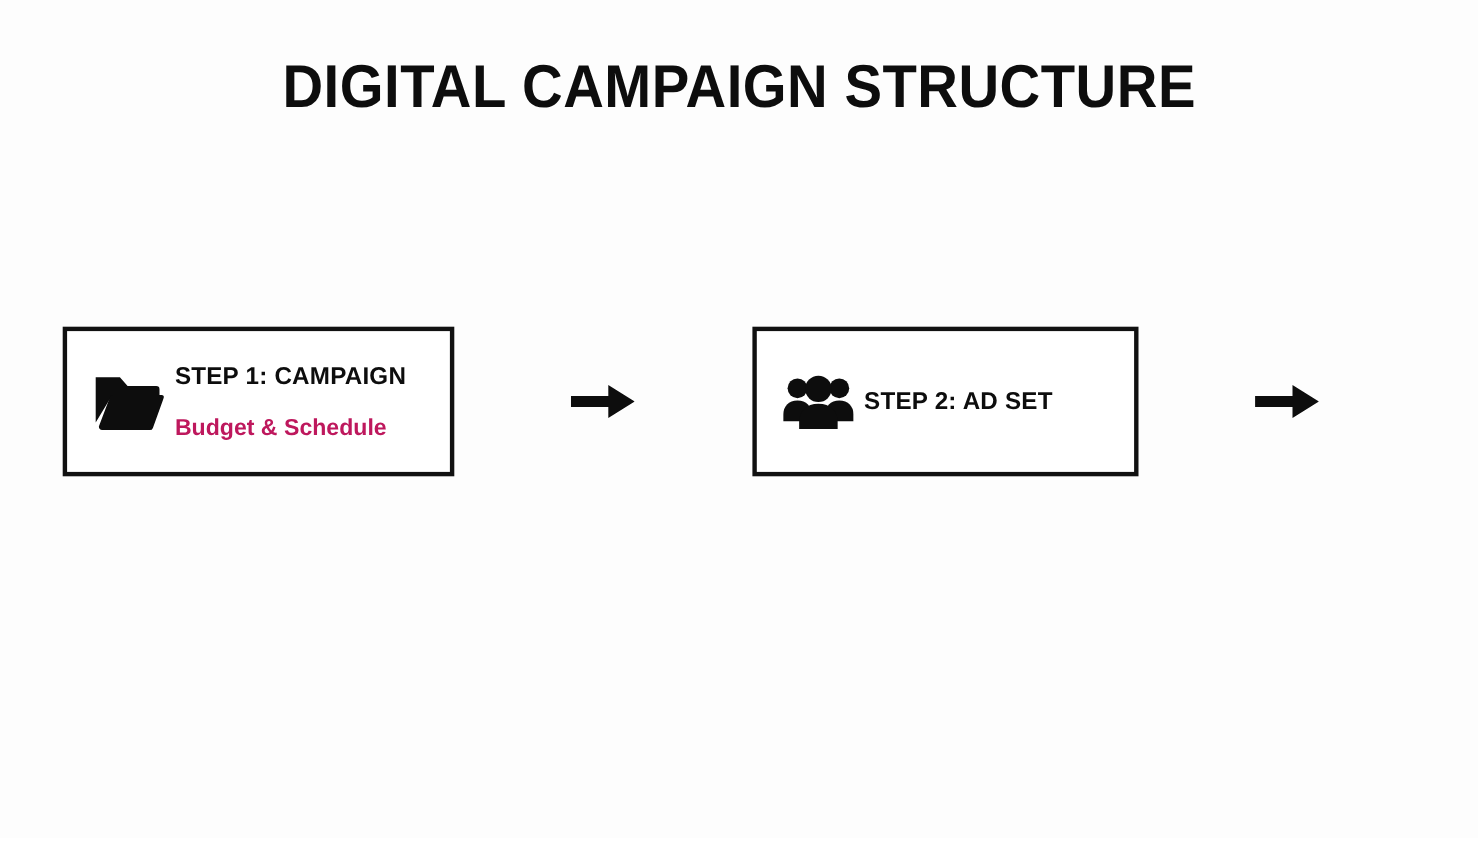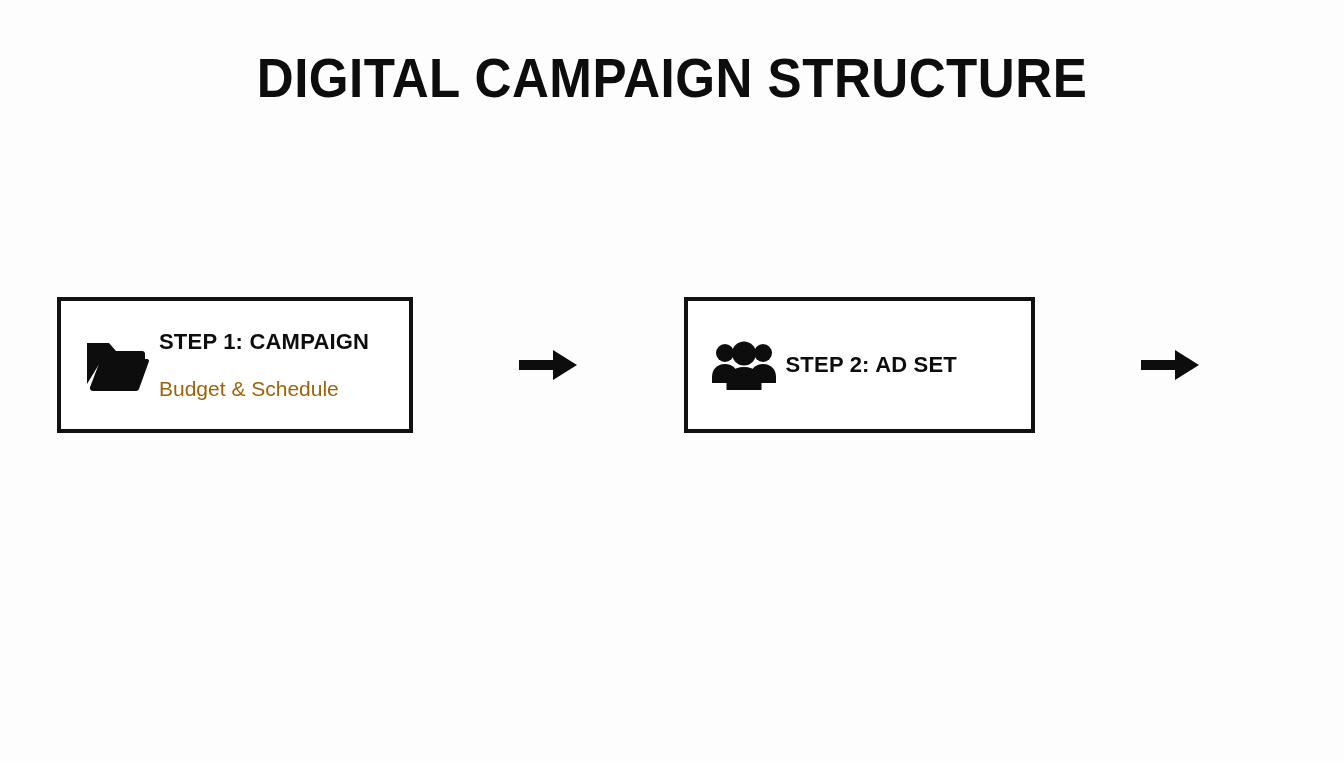--- a/index.html
+++ b/index.html
@@ -80,23 +80,23 @@
     font-size: 22px;
     font-weight: 700;
     line-height: 1.1;
     letter-spacing: 0.2px;
     color: #0d0d0d;
     white-space: nowrap;
   }
   .node-sub {
     margin-top: 22px;
     font-size: 21px;
-    font-weight: 400;
+    font-weight: 700;
     line-height: 1.1;
-    color: #a16207;
+    color: #be185d;
     white-space: nowrap;
   }
 
   .arrow {
     flex: 1 1 auto;
     height: 136px;
     display: flex;
     align-items: center;
     justify-content: center;
   }

